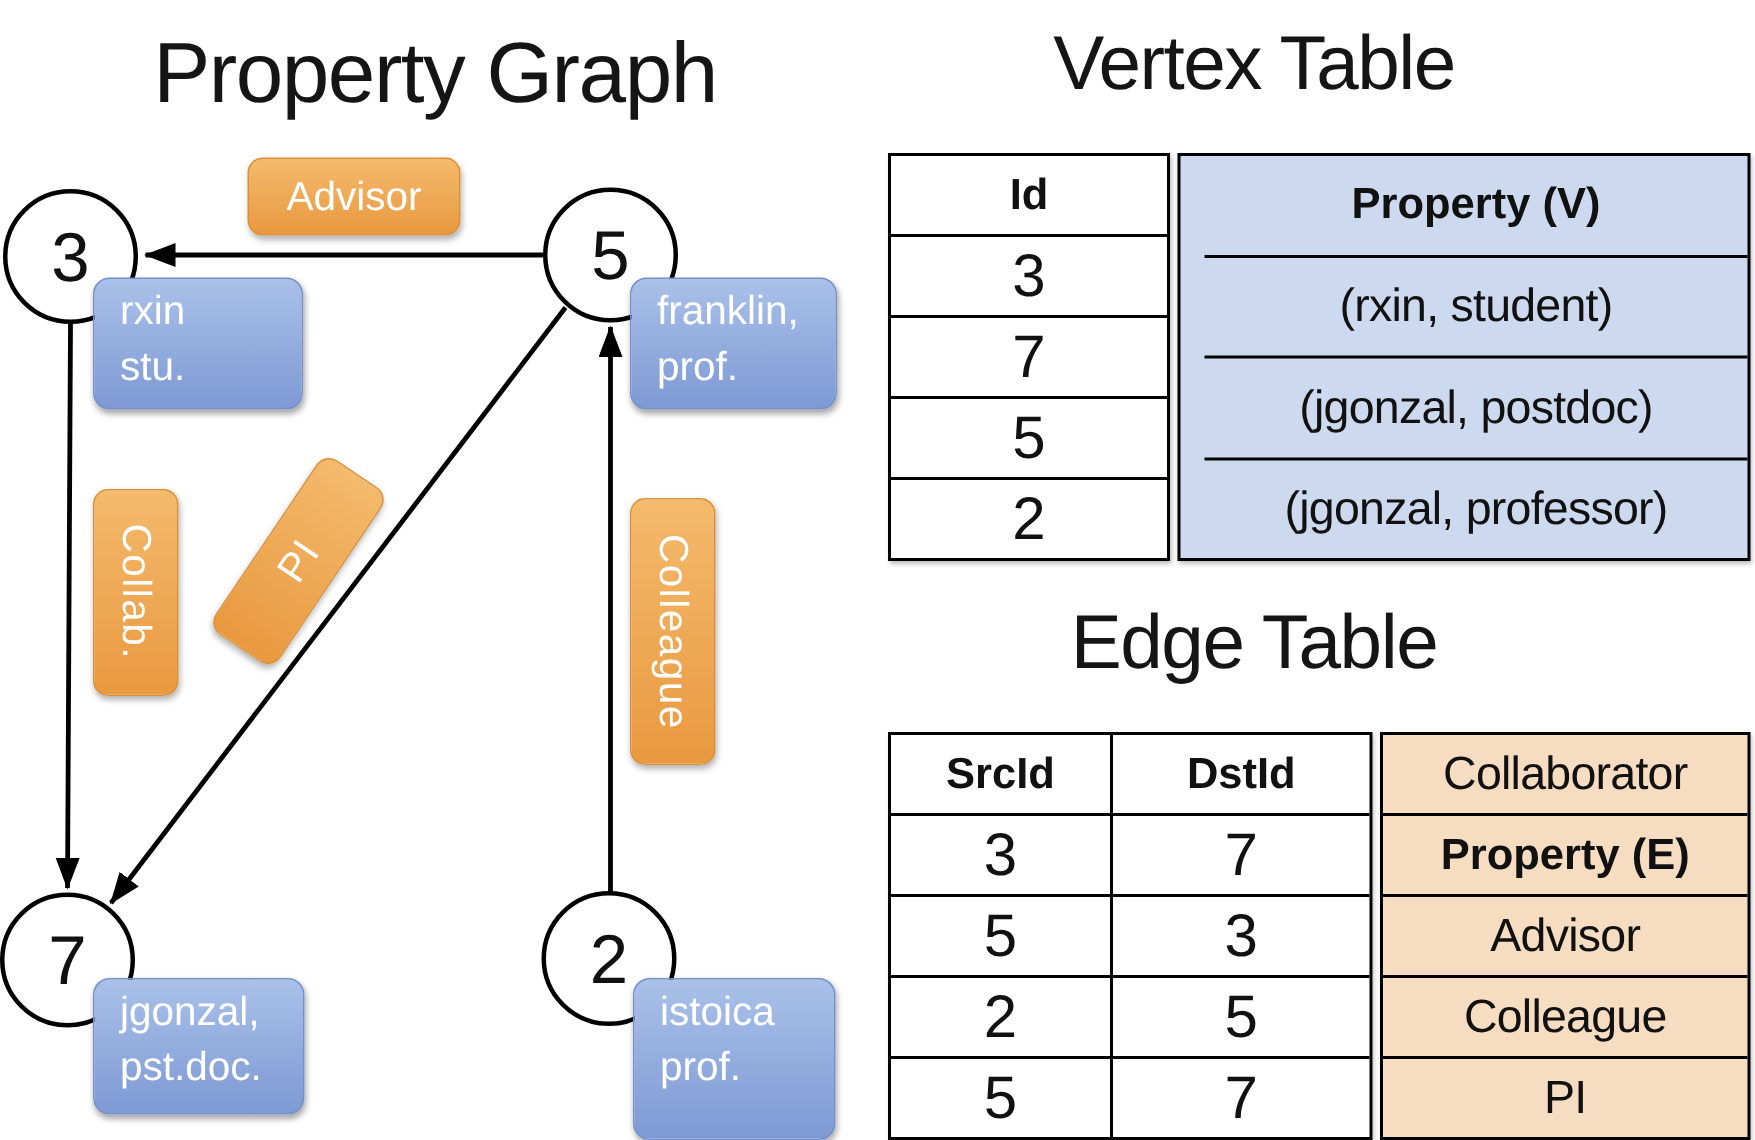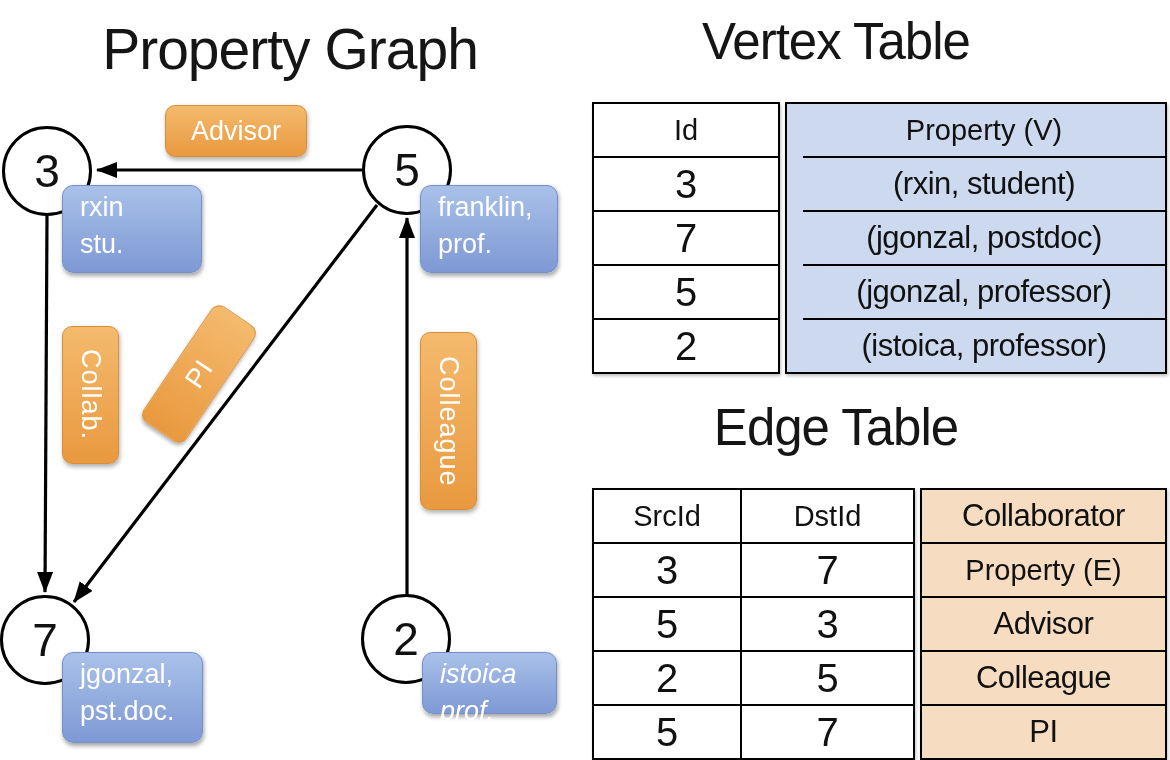--- a/index.html
+++ b/index.html
@@ -36,21 +36,21 @@
   .vprop{
     position:absolute;z-index:3;border-radius:11px;box-sizing:border-box;
     background:linear-gradient(180deg,var(--blue_box_top,#a9c1e9),var(--blue_box_bottom,#7e99d4));
     border:1.5px solid var(--blue_box_border,#7490c8);
     box-shadow:1px 2.5px 4px rgba(0,0,0,.35);
     color:#fff;font-size:27px;line-height:37px;padding:3px 6px 0 17px;
   }
   #vprop-3{left:62px;top:185px;width:140px;height:88px;}
   #vprop-5{left:420px;top:185px;width:138px;height:88px;}
   #vprop-7{left:62px;top:652px;width:141px;height:91px;}
-  #vprop-2{left:422px;top:652px;width:135px;height:62px;font-style:italic;}
+  #vprop-2{left:422px;top:652px;width:135px;height:108px;}
 
   
   .elabel{
     position:absolute;z-index:2;border-radius:10px;box-sizing:border-box;
     background:linear-gradient(180deg,var(--orange_box_top,#f4ba6d),var(--orange_box_bottom,#e9993f));
     border:1.5px solid var(--orange_box_border,#da8f35);
     box-shadow:1px 2.5px 4px rgba(0,0,0,.3);
     color:#fff;font-size:27px;
     display:flex;align-items:center;justify-content:center;
   }
@@ -75,21 +75,21 @@
   #et-ids-col{width:323px;}
   #et-prop-col{flex:1;background:var(--edge_property_bg,#f6dcc1);}
   .trow{
     flex:1;display:flex;align-items:stretch;justify-content:center;
     border-top:2px solid #000;
   }
   .trow:first-child{border-top:none;}
   .trow>span{flex:1;display:flex;align-items:center;justify-content:center;}
   .cell-left{max-width:146px;}
   .cell-right{border-left:2px solid #000;}
-  .th span, .th{font-weight:400;font-size:29px;}
+  .th span, .th{font-weight:700;font-size:29px;}
   .num{font-size:40px;}
   .val{font-size:31px;letter-spacing:-0.5px;}
 </style>
 </head>
 <body>
 
 <div class="canvas">
 
   <h1 class="big-title" id="pg-title">Property Graph</h1>
 
@@ -175,23 +175,20 @@
         </div>
       <div class="trow val">
         <span>(rxin, student)</span>
         </div>
       <div class="trow val">
         <span>(jgonzal, postdoc)</span>
         </div>
       <div class="trow val">
         <span>(jgonzal, professor)</span>
         </div>
-      <div class="trow val">
-        <span>(istoica, professor)</span>
-        </div>
     </div>
   </div>
 
   <h2 class="big-title" id="et-title">Edge Table</h2>
 
   <div class="dtable" id="edge-table">
     <div class="tcol" id="et-ids-col">
       <div class="trow th">
         <span class="cell-left">SrcId</span>
         <span class="cell-right">DstId</span>

